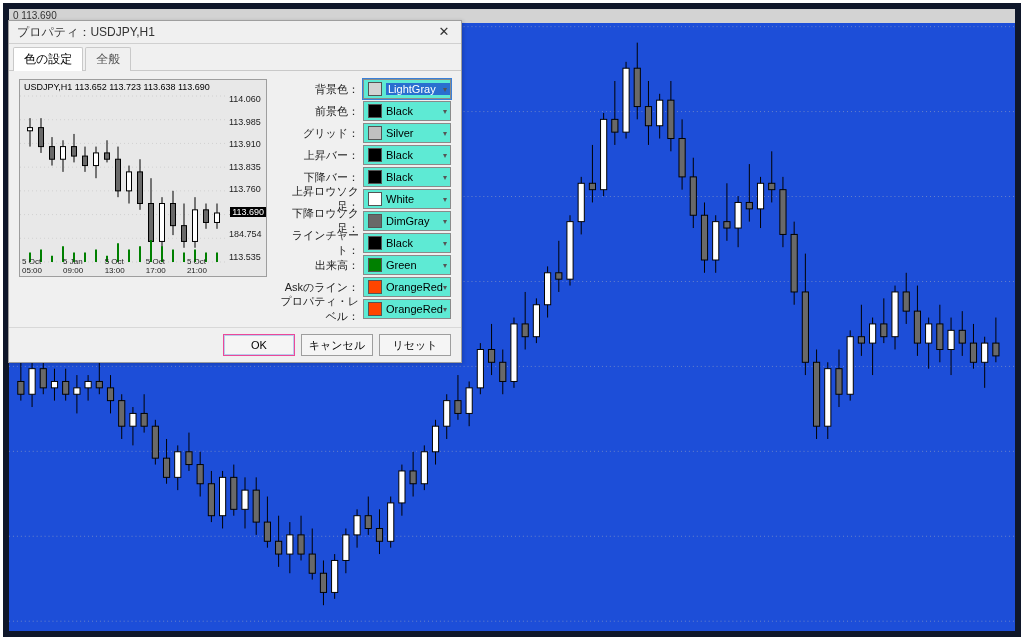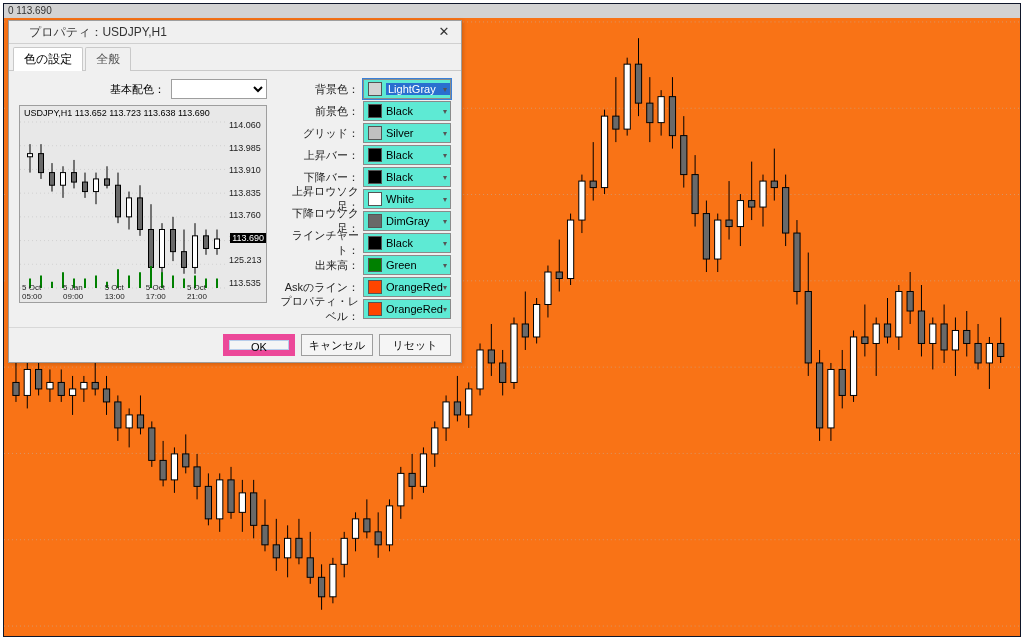--- a/index.html
+++ b/index.html
@@ -1,21 +1,21 @@
 <!DOCTYPE html>
 <html><head>
 <meta charset="utf-8">
 <style>
 html,body{margin:0;padding:0;width:1024px;height:640px;font-family:"MS UI Gothic","Meiryo",sans-serif;font-size:11px;overflow:hidden;background:#fff}
-.bg-chart{position:absolute;left:3px;top:3px;right:3px;bottom:3px;background:#f97316;border:1px solid #0f172a;overflow:hidden}
+.bg-chart{position:absolute;left:3px;top:3px;right:3px;bottom:3px;background:#1d4ed8;border:6px solid #0f172a;overflow:hidden}
 .bg-chart svg{width:100%;height:100%;display:block}
 .topbar{position:absolute;left:0;top:0;width:100%;height:14px;font-size:10px;color:#333;padding-left:4px;line-height:14px;background:#d3d3d3}
 .dialog{position:absolute;left:8px;top:20px;width:452px;background:#f0f0f0;border:1px solid #9e9e9e;box-shadow:1px 1px 4px rgba(0,0,0,.2)}
 .dlg-title{height:22px;line-height:22px;border-bottom:1px solid #d0d0d0;display:flex;align-items:center;font-size:12px;color:#333}
-.dlg-title-text{padding-left:20px;flex:1}
+.dlg-title-text{padding-left:8px;flex:1}
 .dlg-close{width:34px;text-align:center;cursor:pointer;font-size:13px}
 .tabs{display:flex;padding:2px 4px 0 4px;border-bottom:1px solid #c9c9c9}
 .tab{padding:3px 10px;border:1px solid #c9c9c9;border-bottom:none;background:#fff;margin-right:2px;font-size:12px;border-radius:2px 2px 0 0;position:relative;top:1px;cursor:pointer}
 .tab.inactive{background:#f0f0f0;color:#555}
 .dlg-body{padding:8px 10px 6px 10px;display:flex;gap:10px}
 .left-col{width:248px}
 .right-col{flex:1}
 .scheme-row{display:flex;align-items:center;justify-content:flex-end;margin-bottom:6px}
 .scheme-row label{margin-right:6px}
 .scheme-select{width:96px;height:20px;border:1px solid #9e9e9e;background:#fff}
@@ -29,21 +29,21 @@
 .opt-row{display:flex;align-items:center;margin-bottom:2px;height:20px}
 .opt-row label{width:82px;text-align:right;margin-right:4px;color:#222}
 .color-sel{flex:1;height:18px;border:1px solid #8a8a8a;background:#5eead4;display:flex;align-items:center;padding-left:4px;cursor:pointer;position:relative}
 .color-sel.highlight{outline:1px solid #3a80d8}
 .swatch{width:12px;height:12px;border:1px solid #555;margin-right:4px}
 .color-sel .caret{position:absolute;right:3px;font-size:8px;color:#555}
 .sel-text{flex:1;white-space:nowrap;overflow:hidden}
 .sel-text.hl{background:#2a6fcf;color:#fff;padding:0 2px}
 .dlg-buttons{display:flex;justify-content:flex-end;gap:6px;padding:6px 10px;border-top:1px solid #d8d8d8}
 .btn{min-width:72px;height:22px;border:1px solid #9e9e9e;background:#f5f5f5;font-size:11px;cursor:pointer}
-.btn.primary{border:6px solid #ec4899;box-shadow:0 0 0 1px rgba(42,111,207,.3) inset}
+.btn.primary{border:1px solid #ec4899;box-shadow:0 0 0 1px rgba(42,111,207,.3) inset}
 </style>
 </head>
 <body>
 
 <div class="bg-chart">
   <div class="topbar">0 113.690</div>
   <svg id="main-svg" viewBox="0 0 1018 634" preserveAspectRatio="none">
       <line x1="0" y1="18" x2="1018" y2="18" stroke="#bbb" stroke-width="0.5" stroke-dasharray="1 3"></line>
       <line x1="0" y1="104.57142857142857" x2="1018" y2="104.57142857142857" stroke="#bbb" stroke-width="0.5" stroke-dasharray="1 3"></line>
       <line x1="0" y1="191.14285714285714" x2="1018" y2="191.14285714285714" stroke="#bbb" stroke-width="0.5" stroke-dasharray="1 3"></line>
@@ -235,24 +235,20 @@
   <div class="dlg-title">
     <span class="dlg-title-text">プロパティ：USDJPY,H1</span>
     <span class="dlg-close">✕</span>
   </div>
   <div class="tabs">
     <div class="tab">色の設定</div>
     <div class="tab inactive">全般</div>
   </div>
   <div class="dlg-body">
     <div class="left-col">
-      <div class="scheme-row">
-        <label>基本配色：</label>
-        <select class="scheme-select"></select>
-      </div>
       <div class="preview">
         <div class="pv-header">USDJPY,H1  113.652 113.723 113.638 113.690</div>
         <svg id="pv-svg" width="208" height="196">
             <line x1="0" y1="16" x2="208" y2="16" stroke="#bbb" stroke-width="0.5" stroke-dasharray="1 3"></line>
             <line x1="0" y1="39.714285714285715" x2="208" y2="39.714285714285715" stroke="#bbb" stroke-width="0.5" stroke-dasharray="1 3"></line>
             <line x1="0" y1="63.42857142857143" x2="208" y2="63.42857142857143" stroke="#bbb" stroke-width="0.5" stroke-dasharray="1 3"></line>
             <line x1="0" y1="87.14285714285714" x2="208" y2="87.14285714285714" stroke="#bbb" stroke-width="0.5" stroke-dasharray="1 3"></line>
             <line x1="0" y1="110.85714285714286" x2="208" y2="110.85714285714286" stroke="#bbb" stroke-width="0.5" stroke-dasharray="1 3"></line>
             <line x1="0" y1="134.57142857142856" x2="208" y2="134.57142857142856" stroke="#bbb" stroke-width="0.5" stroke-dasharray="1 3"></line>
             <line x1="0" y1="158.28571428571428" x2="208" y2="158.28571428571428" stroke="#bbb" stroke-width="0.5" stroke-dasharray="1 3"></line>
@@ -312,21 +308,21 @@
             <line x1="186" y1="182" x2="186" y2="172.57142857142858" stroke="#008000" stroke-width="2"></line>
             <line x1="197" y1="182" x2="197" y2="172.57142857142858" stroke="#008000" stroke-width="2"></line>
           </svg>
         <div class="pv-ylabels" id="pv-yl">
             <span>114.060</span>
             <span>113.985</span>
             <span>113.910</span>
             <span>113.835</span>
             <span>113.760</span>
             <span>113.690</span>
-            <span>125.213</span>
+            <span>184.754</span>
             <span>113.535</span>
           </div>
         <div class="pv-current" id="pv-cur" style="top: 126.99px;">113.690</div>
         <div class="pv-xlabels" id="pv-xl">
             <span>5 Oct 05:00</span>
             <span>5 Jan 09:00</span>
             <span>5 Oct 13:00</span>
             <span>5 Oct 17:00</span>
             <span>5 Oct 21:00</span>
           </div>

